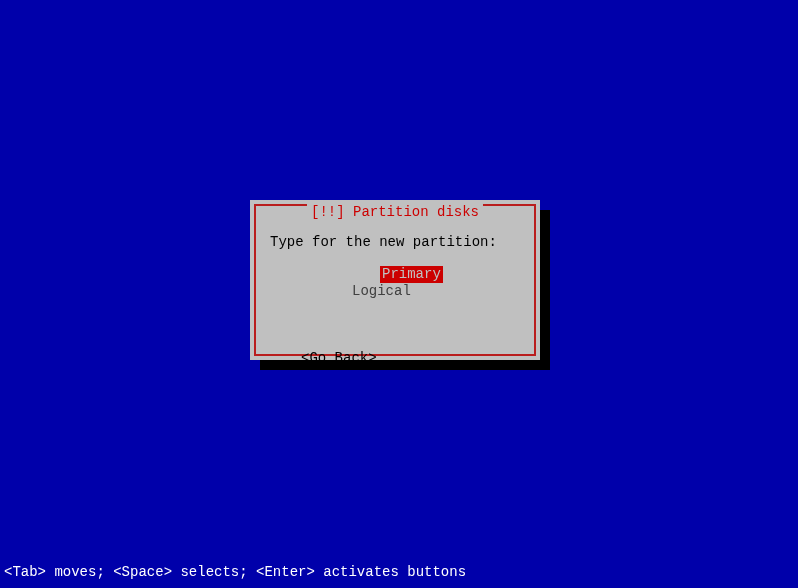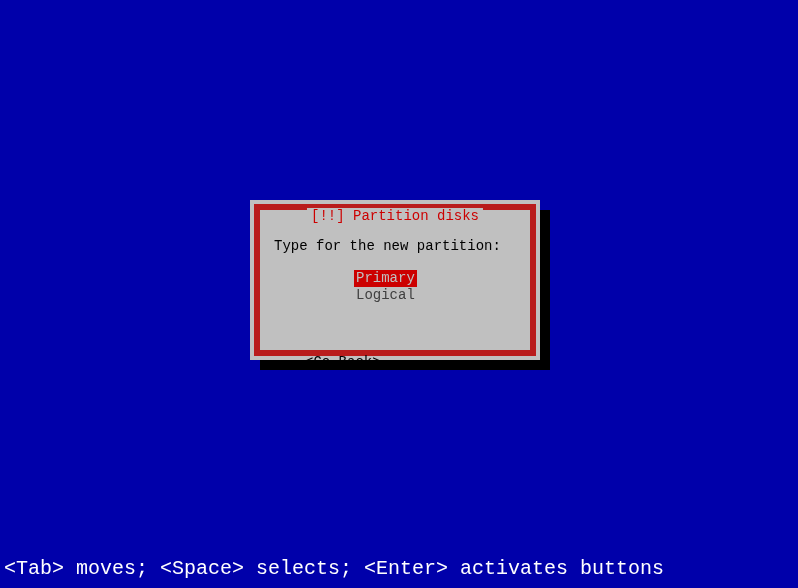--- a/index.html
+++ b/index.html
@@ -32,21 +32,21 @@
       height: 160px;
       background: #c0c0c0;
       border: none;
     }
     .dialog-inner {
       position: absolute;
       left: 4px;
       top: 4px;
       right: 4px;
       bottom: 4px;
-      border: 6px solid #b91c1c;
+      border: 2px solid #b91c1c;
     }
     .dialog-title {
       position: absolute;
       top: -2px;
       left: 50%;
       transform: translateX(-50%);
       background: #c0c0c0;
       color: #cc0000;
       padding: 0 4px;
       white-space: nowrap;
@@ -65,38 +65,39 @@
     }
     .option {
       color: #404040;
       cursor: pointer;
       padding: 0 2px;
       display: inline-block;
     }
     .option.selected {
       background: #cc0000;
       color: #c0c0c0;
+      margin-left: 30px;
     }
     .option-row {
       line-height: 17px;
     }
     .go-back {
       position: absolute;
       top: 112px;
       left: 45px;
       color: #000000;
       cursor: pointer;
       margin-top: 32px;
     }
     .help-bar {
       position: absolute;
       bottom: 8px;
       left: 4px;
       color: #ffffff;
-      font-size: 20px;
+      font-size: 14px;
     }
   </style>
 </head>
 <body>
 
 <div class="dialog-shadow"></div>
 
 <div class="dialog">
   <div class="dialog-inner">
     <div class="dialog-title">[!!] Partition disks</div>

